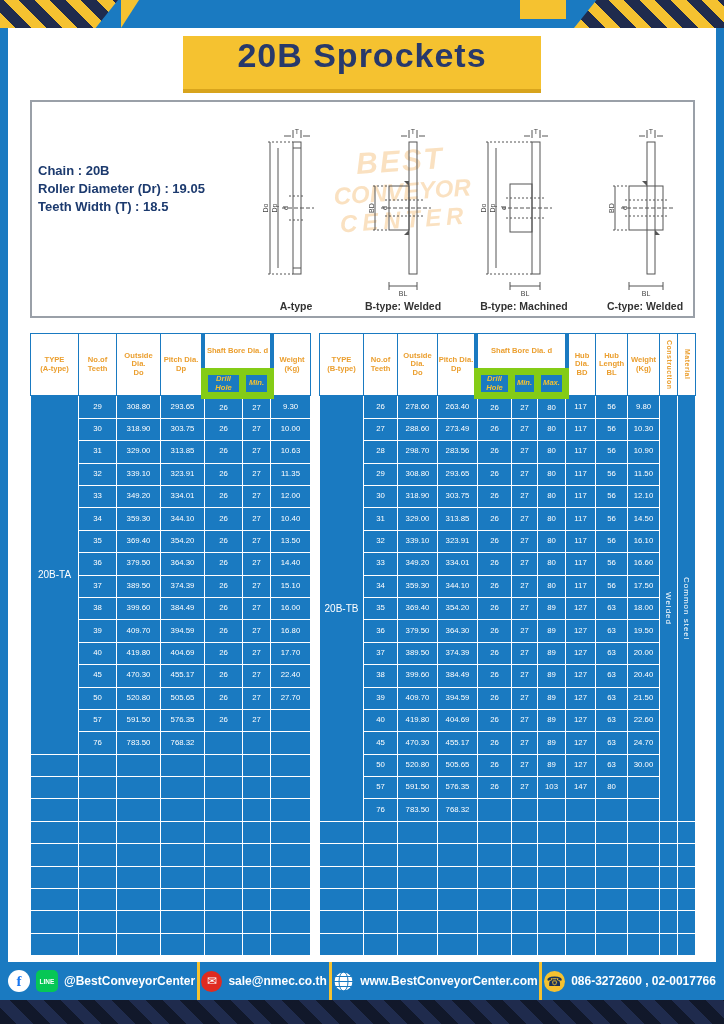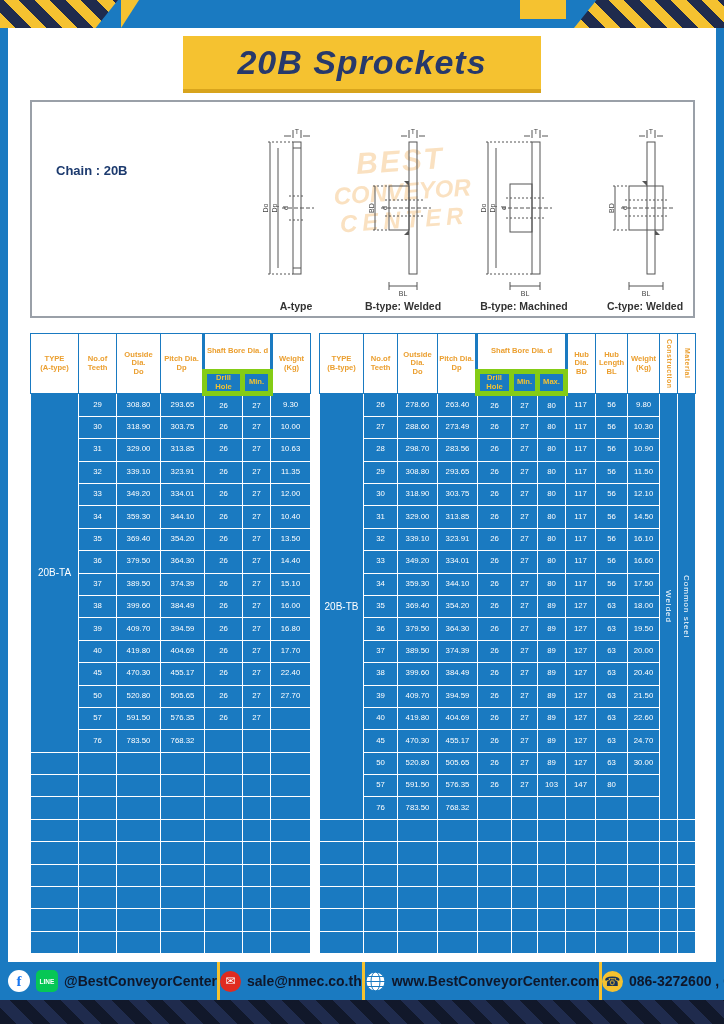--- a/index.html
+++ b/index.html
@@ -11,58 +11,58 @@
   .hazard{position:absolute;top:0;height:28px;background:repeating-linear-gradient(45deg,#f5c230 0 11px,#1f2b4d 11px 22px);}
   .hazard-left{left:0;width:118px;clip-path:polygon(0 0,100% 0,81% 100%,0 100%);}
   .hazard-right{right:0;width:150px;clip-path:polygon(15% 0,100% 0,100% 100%,0 100%);}
   .chip-left{position:absolute;left:121px;top:0;width:18px;height:28px;background:#f5c230;clip-path:polygon(0 0,100% 0,0 100%);}
   .chip-right{position:absolute;right:158px;top:0;width:46px;height:19px;background:#f5c230;}
 
   
   .content{position:absolute;left:8px;top:28px;width:708px;height:934px;background:#fff;}
 
   .title-banner{position:absolute;left:50%;transform:translateX(-50%);top:8px;width:358px;height:53px;
-    background:#f5c230;display:flex;align-items:center;justify-content:center;box-shadow:0 4px 0 #d8a41c;font-style:italic;}
+    background:#f5c230;display:flex;align-items:flex-start;justify-content:center;box-shadow:0 4px 0 #d8a41c;}
   .title-banner .t{font-size:34px;font-weight:bold;color:#27396b;letter-spacing:1px;}
 
   
   .specs-box{position:absolute;left:22px;top:72px;width:665px;height:218px;border:2px solid #9aa0a8;background:#fff;}
-  .specs-text{position:absolute;left:24px;top:60px;z-index:2;}
+  .specs-text{position:absolute;left:6px;top:60px;z-index:2;}
   .specs-text div{font-size:13px;font-weight:bold;color:#1c3a6e;line-height:18px;white-space:nowrap;}
   .watermark{position:absolute;left:235px;top:42px;width:270px;text-align:center;opacity:.30;transform:rotate(-4deg);z-index:0;}
   .watermark span{display:block;font-weight:bold;font-style:italic;color:#ef9f35;}
   .wm1{font-size:30px;letter-spacing:2px;}
   .wm2{font-size:24px;}
   .wm3{font-size:24px;letter-spacing:5px;}
   .diagrams{position:absolute;left:228px;top:6px;right:6px;bottom:4px;display:flex;justify-content:space-between;z-index:1;}
   .diagram{display:flex;flex-direction:column;align-items:center;justify-content:flex-end;}
   .diagram-label{font-size:10.5px;font-weight:bold;color:#333;margin-top:2px;white-space:nowrap;}
   .diagram svg{display:block;}
   .dimtext{font-size:7px;fill:#444;font-family:"Liberation Sans",sans-serif;}
 
   
   .tables{position:absolute;left:22px;top:305px;width:665px;display:flex;gap:8px;}
   table{border-collapse:collapse;table-layout:fixed;background:#1a7ac1;}
   th,td{text-align:center;vertical-align:middle;overflow:hidden;padding:0;line-height:1.15;}
   thead th{background:#fff;color:#eb9f2f;border:1px solid #1a7ac1;font-size:7.6px;font-weight:bold;white-space:pre-line;}
   thead tr:first-child{height:38px;padding-left:28px;}
   thead tr:last-child{height:22px;}
-  thead th.subhead{background:#1a7ac1;color:#f5c230;border:5px solid #84cc16;}
+  thead th.subhead{background:#1a7ac1;color:#f5c230;border:7px solid #84cc16;font-style:italic;}
   thead th.vhead{writing-mode:vertical-rl;font-size:7px;letter-spacing:.5px;}
   tbody td{border:1px solid #fff;color:#fff;font-size:7.8px;}
   tbody tr{height:22.4px;}
   td.type-cell{font-size:10px;}
   td.vcell{writing-mode:vertical-rl;font-size:8px;letter-spacing:1px;}
 
   
   .footer{position:absolute;left:0;bottom:24px;width:724px;height:38px;background:#1a7ac1;
     display:flex;align-items:center;justify-content:space-between;padding:0 8px;}
   .seg{display:flex;align-items:center;gap:6px;}
   .sep{width:3px;height:38px;background:#f5c230;flex:none;}
-  .txt{color:#0f172a;font-weight:bold;font-size:14px;white-space:nowrap;}
+  .txt{color:#ffffff;font-weight:bold;font-size:12px;white-space:nowrap;}
   .icon-fb{width:22px;height:22px;border-radius:50%;background:#fff;color:#1877f2;font-weight:bold;font-size:15px;
     display:flex;align-items:center;justify-content:center;font-family:"Liberation Serif",serif;flex:none;}
   .icon-line{width:22px;height:22px;border-radius:5px;background:#06c755;color:#fff;font-weight:bold;font-size:6.5px;
     display:flex;align-items:center;justify-content:center;flex:none;}
   .icon-mail{width:21px;height:21px;border-radius:50%;background:#e02b20;color:#fff;font-size:12px;
     display:flex;align-items:center;justify-content:center;flex:none;}
   .icon-phone{width:21px;height:21px;border-radius:50%;background:#f5c230;color:#16325c;font-size:13px;
     display:flex;align-items:center;justify-content:center;flex:none;}
 
   .bottombar{position:absolute;left:0;bottom:0;width:724px;height:24px;background:#1f2b4d;
@@ -86,20 +86,22 @@
 
   <div class="specs-box">
     <div class="watermark">
       <span class="wm1">BEST</span>
       <span class="wm2">CONVEYOR</span>
       <span class="wm3">CENTER</span>
     </div>
 
     <div class="specs-text">
       <div>Chain : 20B</div>
+      <div>Roller Diameter (Dr) : 19.05</div>
+      <div>Teeth Width (T) : 18.5</div>
     </div>
 
     <div class="diagrams">
 
       <div class="diagram">
         <svg width="72" height="172" viewBox="0 0 72 172">
           <g stroke="#555" stroke-width="1" fill="none">
             <line x1="33" y1="12" x2="33" y2="4"></line>
               <line x1="41" y1="12" x2="41" y2="4"></line>
             <line x1="24" y1="10" x2="31" y2="10"></line>

